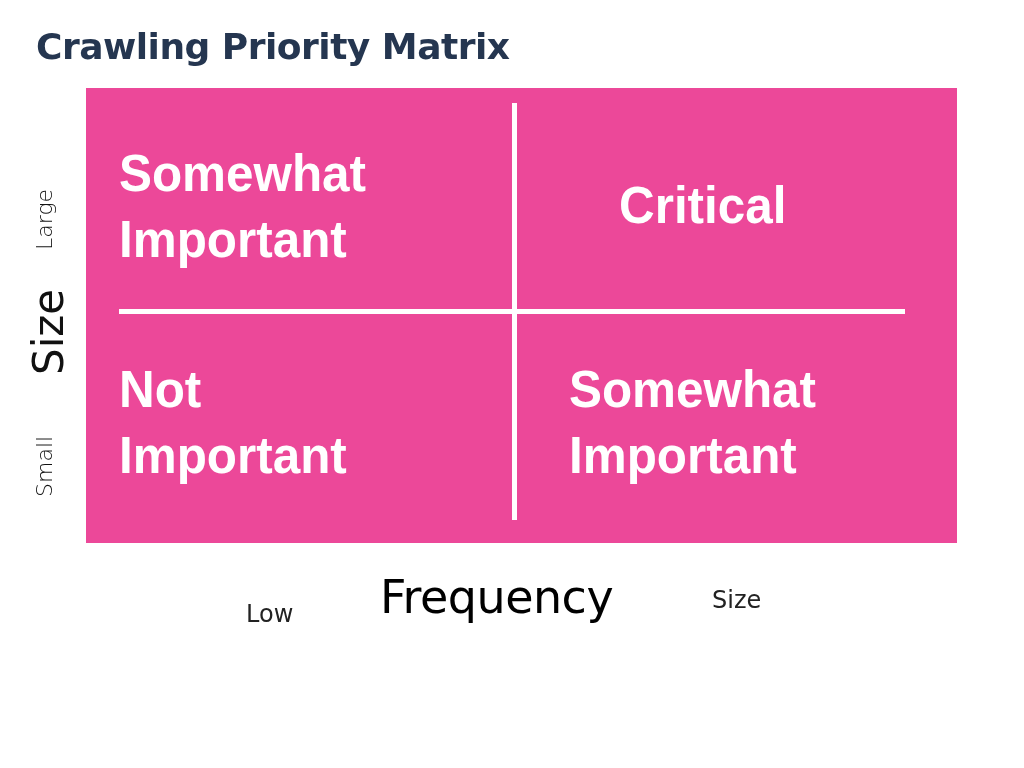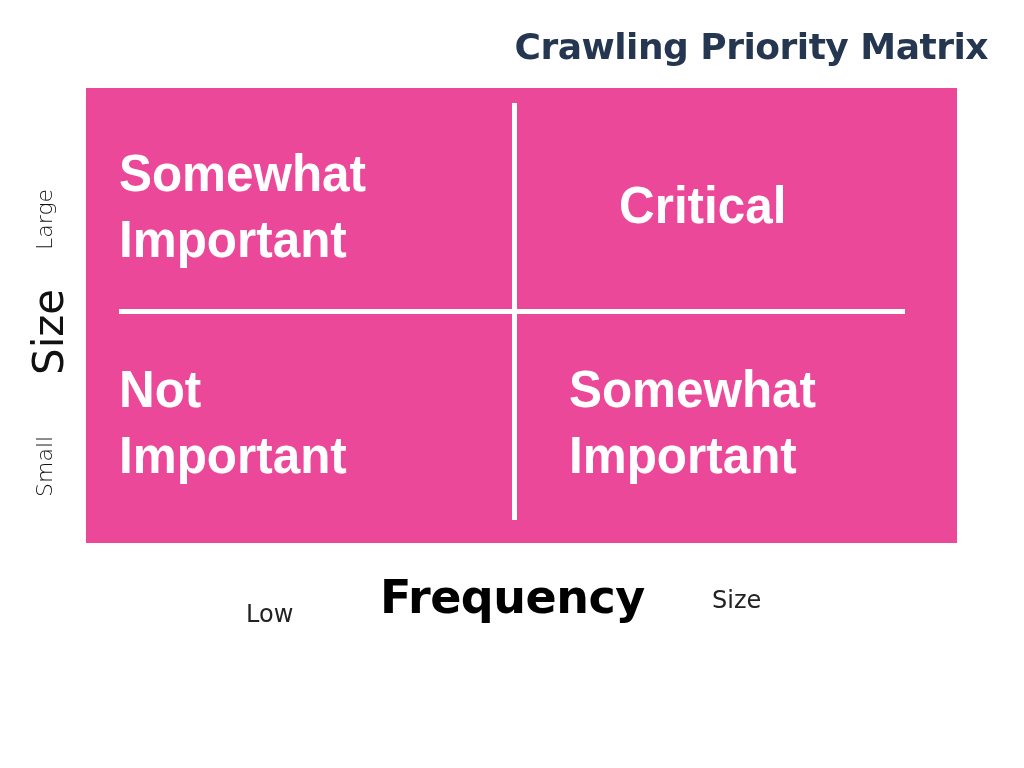--- a/index.html
+++ b/index.html
@@ -1,31 +1,31 @@
 <!DOCTYPE html>
 <html><head>
 <meta charset="utf-8">
 <style>
   html, body { margin:0; padding:0; }
   body { width:1024px; height:768px; background:#ffffff; position:relative; overflow:hidden; font-family:"Liberation Sans", sans-serif; }
-  .title { position:absolute; left:0; width:988px; top:26px; text-align:right; font-family:"DejaVu Sans", sans-serif; font-weight:bold; font-size:36px; color:#253650; letter-spacing:-0.5px; }
+  .title { position:absolute; left:0; width:988px; top:26px; text-align:left; font-family:"DejaVu Sans", sans-serif; font-weight:bold; font-size:36px; color:#253650; letter-spacing:-0.5px;padding-left:36px; }
   .panel { position:absolute; left:86px; top:88px; width:871px; height:455px; background:#ec4899; }
   .vline { position:absolute; left:426px; top:15px; width:5px; height:417px; background:#ffffff; }
   .hline { position:absolute; left:33px; top:221px; width:786px; height:5px; background:#ffffff; }
   .quad { position:absolute; color:#ffffff; font-family:"Liberation Sans", sans-serif; font-weight:bold; font-size:52px; line-height:66px; letter-spacing:0px; transform:scaleX(0.95); transform-origin:left top; }
   .q-tl { left:33px; top:52px; }
   .q-tr { left:533px; top:84px; }
   .q-bl { left:33px; top:268px; }
   .q-br { left:483px; top:268px; }
   .vtext { position:absolute; transform:rotate(-90deg); transform-origin:left top; white-space:nowrap; font-family:"DejaVu Sans", sans-serif; color:#111; }
   .y-large { left:32px; top:250px; font-size:22px; font-weight:300; }
   .y-size { left:24px; top:375px; font-size:42px; }
   .y-small { left:32px; top:497px; font-size:22px; font-weight:300; }
   .x-low { position:absolute; left:246px; top:586px; font-family:"DejaVu Sans", sans-serif; font-size:24px; color:#222;margin-top:14px; }
-  .x-freq { position:absolute; left:380px; top:570px; font-family:"DejaVu Sans", sans-serif; font-size:46px; color:#000; letter-spacing:-0.5px;font-weight:bold; }
+  .x-freq { position:absolute; left:380px; top:570px; font-family:"DejaVu Sans", sans-serif; font-size:46px; color:#000; letter-spacing:-0.5px; }
   .x-high { position:absolute; left:712px; top:586px; font-family:"DejaVu Sans", sans-serif; font-size:24px; color:#222; }
   .footnote { position:absolute; left:30px; top:681px; width:900px; font-family:"DejaVu Sans", sans-serif; font-size:23px; line-height:38px; color:#222; letter-spacing:-0.6px; }
 </style>
 </head>
 <body>
 
 <div class="title">Crawling Priority Matrix</div>
 
 <div class="vtext y-large">Large</div>
 <div class="vtext y-size">Size</div>

